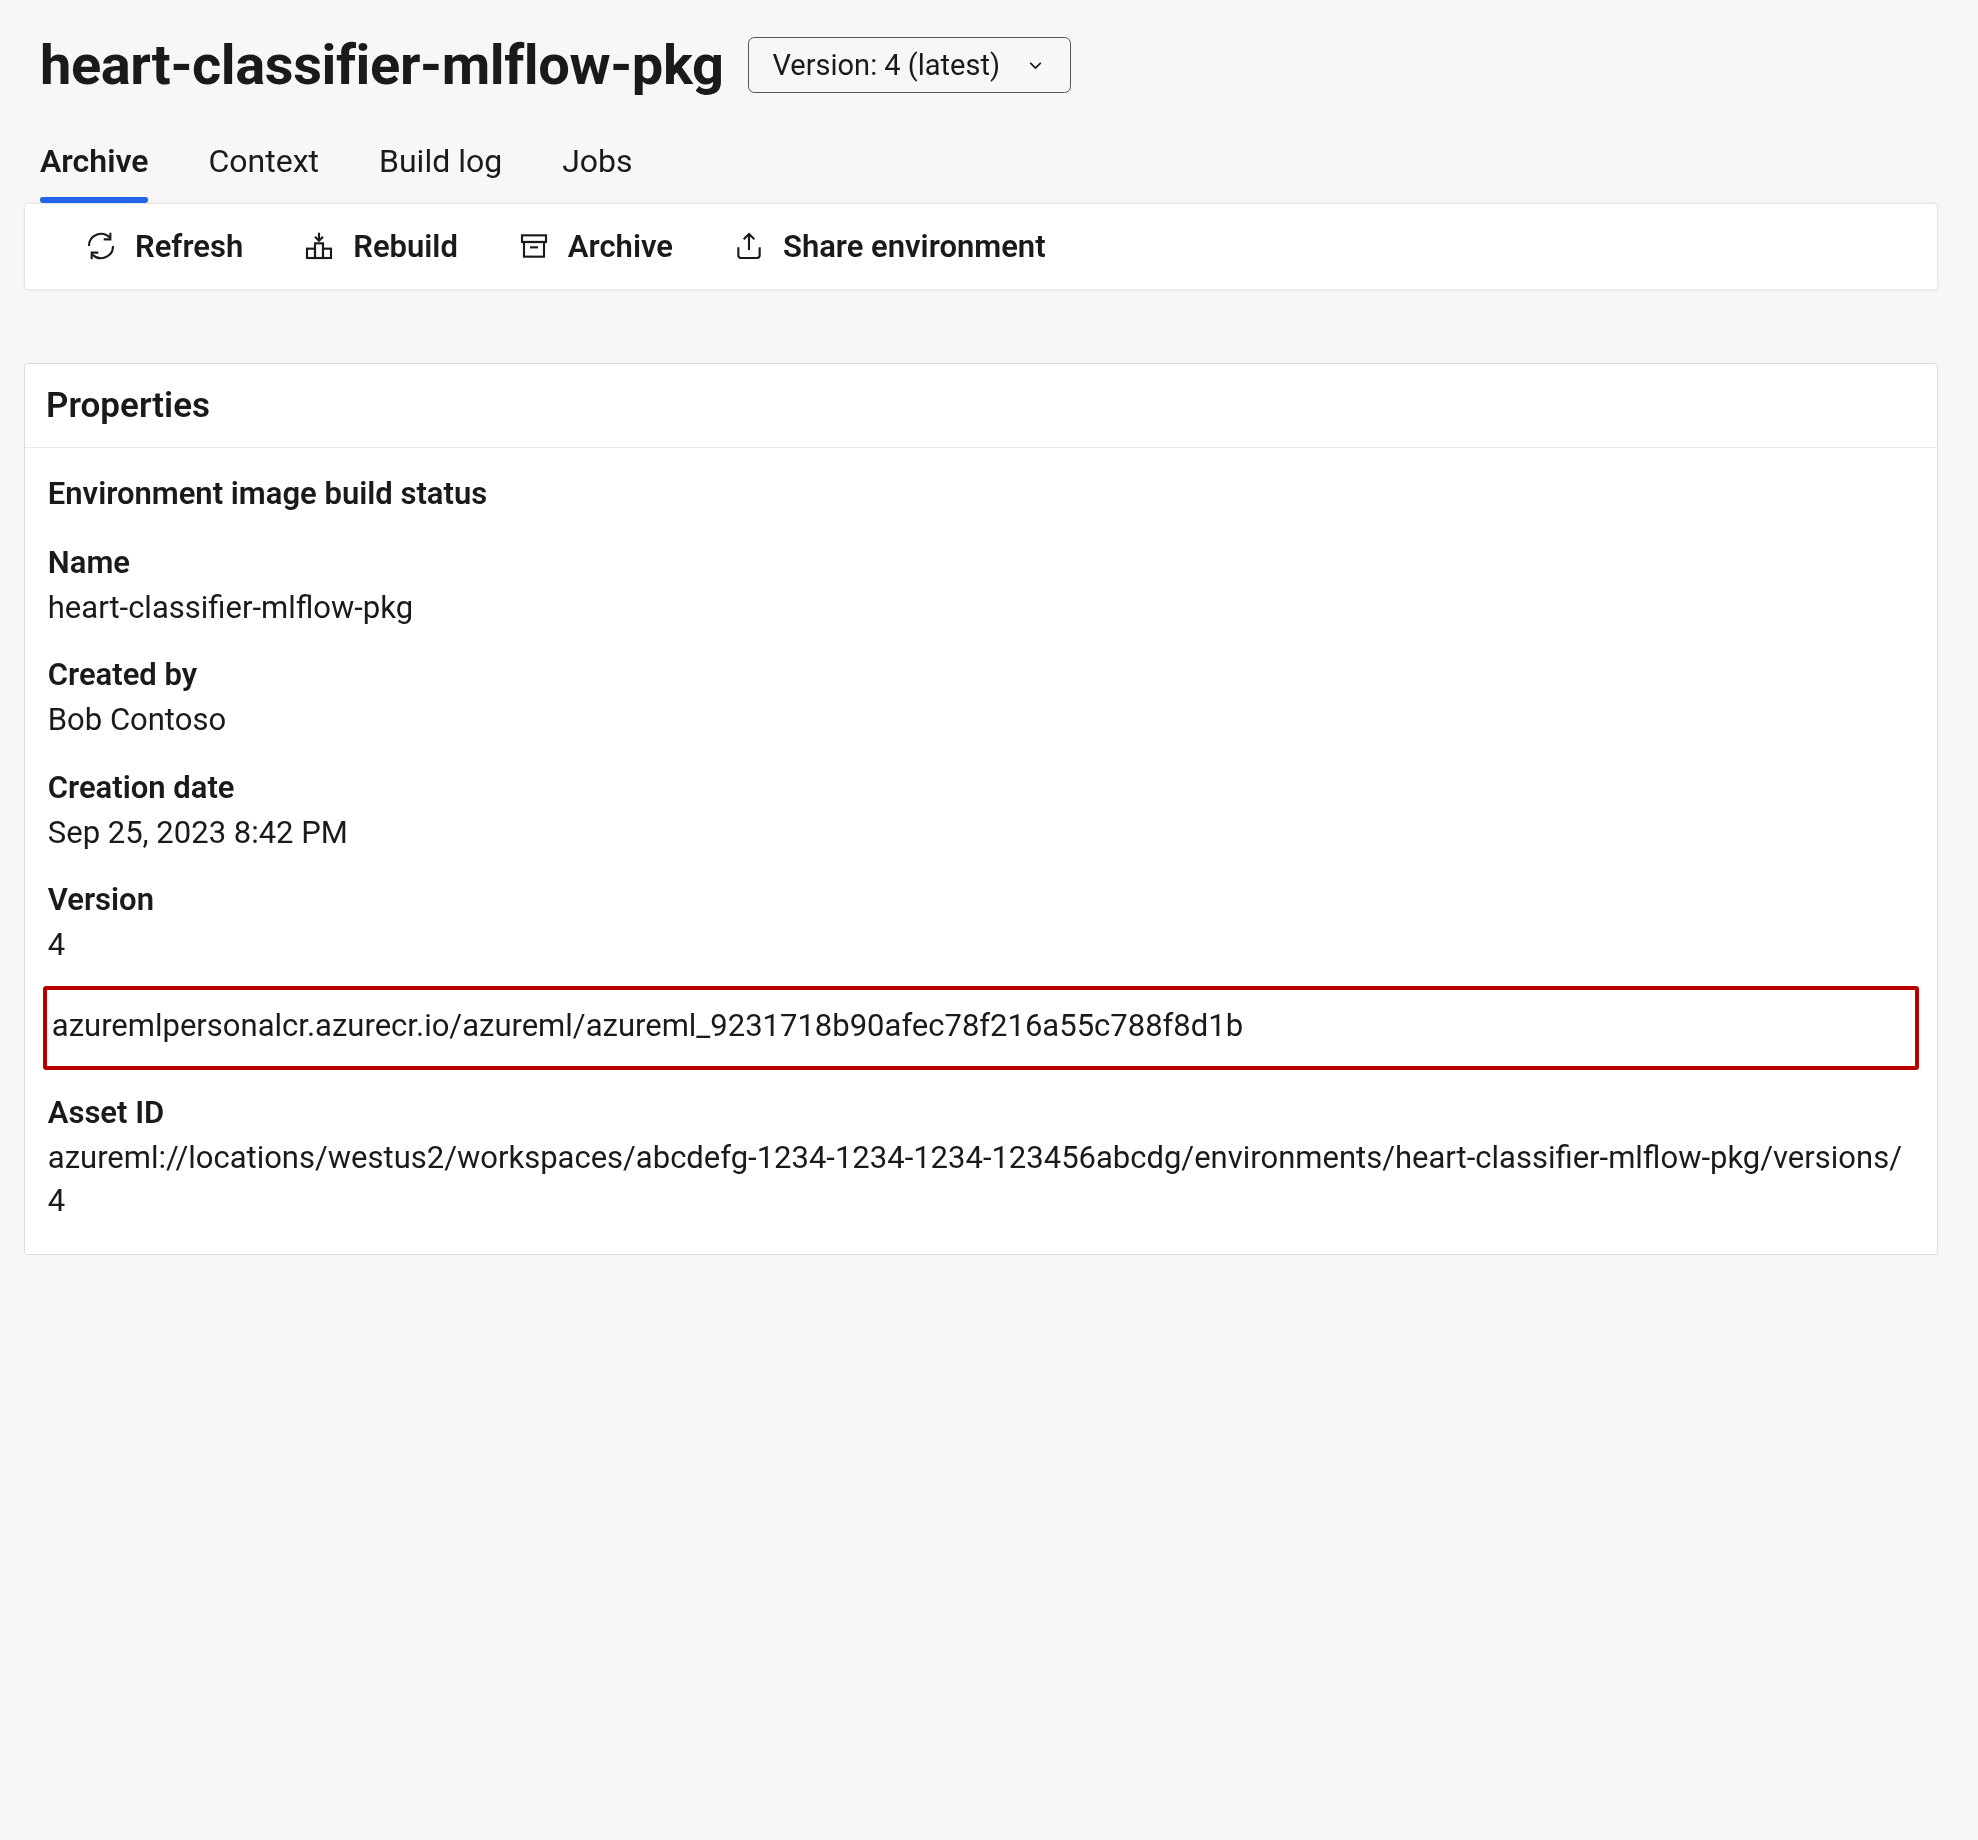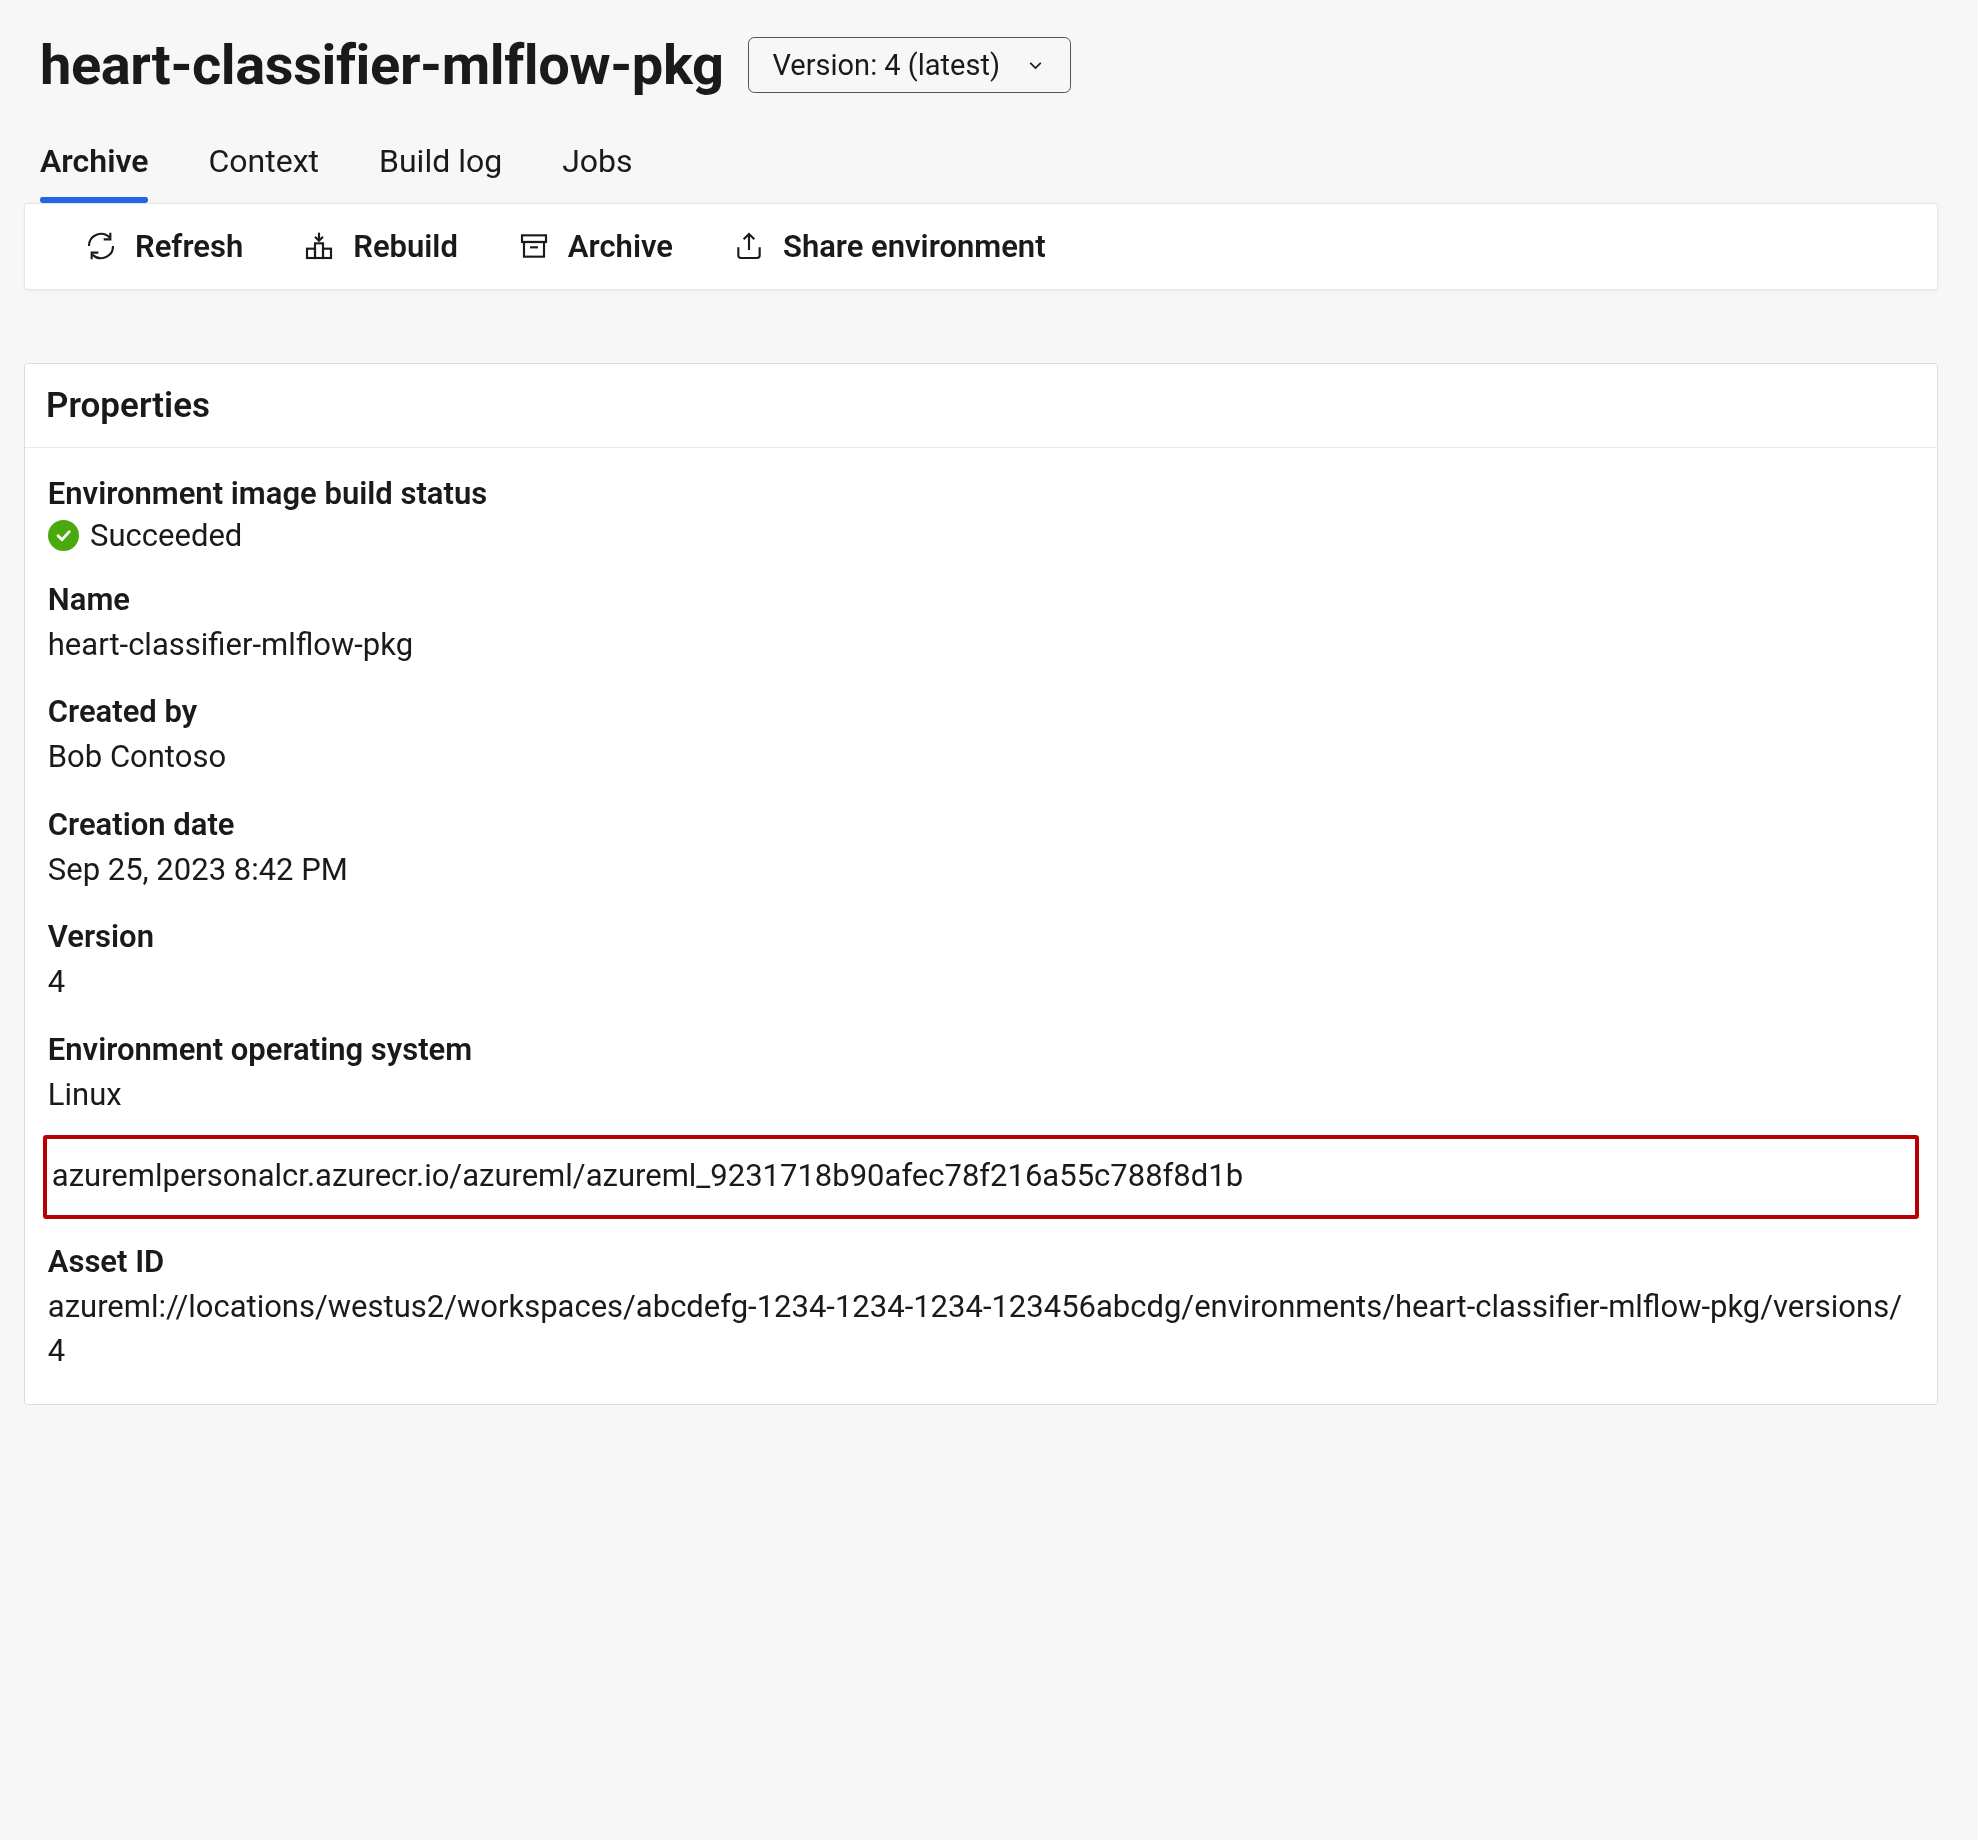--- a/index.html
+++ b/index.html
@@ -221,28 +221,20 @@
       <span>Share environment</span>
     </div>
   </div>
 
   <div class="card">
     <div class="card-header">Properties</div>
     <div class="card-body">
 
       <div class="prop-block">
         <div class="prop-label">Environment image build status</div>
-        <div class="status-row">
-          <span class="status-icon">
-            <svg width="19.3" height="19.3" viewBox="0 0 24 24" fill="none" stroke="#ffffff" stroke-width="3.5" stroke-linecap="round" stroke-linejoin="round">
-              <polyline points="5 12 10 17 19 7"></polyline>
-            </svg>
-          </span>
-          <span>Succeeded</span>
-        </div>
       </div>
 
       <div class="prop-block">
         <div class="prop-label">Name</div>
         <div class="prop-value">heart-classifier-mlflow-pkg</div>
       </div>
 
       <div class="prop-block">
         <div class="prop-label">Created by</div>
         <div class="prop-value">Bob Contoso</div>
@@ -251,24 +243,20 @@
       <div class="prop-block">
         <div class="prop-label">Creation date</div>
         <div class="prop-value">Sep 25, 2023 8:42 PM</div>
       </div>
 
       <div class="prop-block">
         <div class="prop-label">Version</div>
         <div class="prop-value">4</div>
       </div>
 
-      <div class="prop-block">
-        <div class="prop-label">Environment operating system</div>
-        <div class="prop-value">Linux</div>
-      </div>
 
       <div class="highlight-box">
         <div class="prop-value">azuremlpersonalcr.azurecr.io/azureml/azureml_9231718b90afec78f216a55c788f8d1b</div>
       </div>
 
       <div class="prop-block">
         <div class="prop-label">Asset ID</div>
         <div class="prop-value">azureml://locations/westus2/workspaces/abcdefg-1234-1234-1234-123456abcdg/environments/heart-classifier-mlflow-pkg/versions/4</div>
       </div>
 

